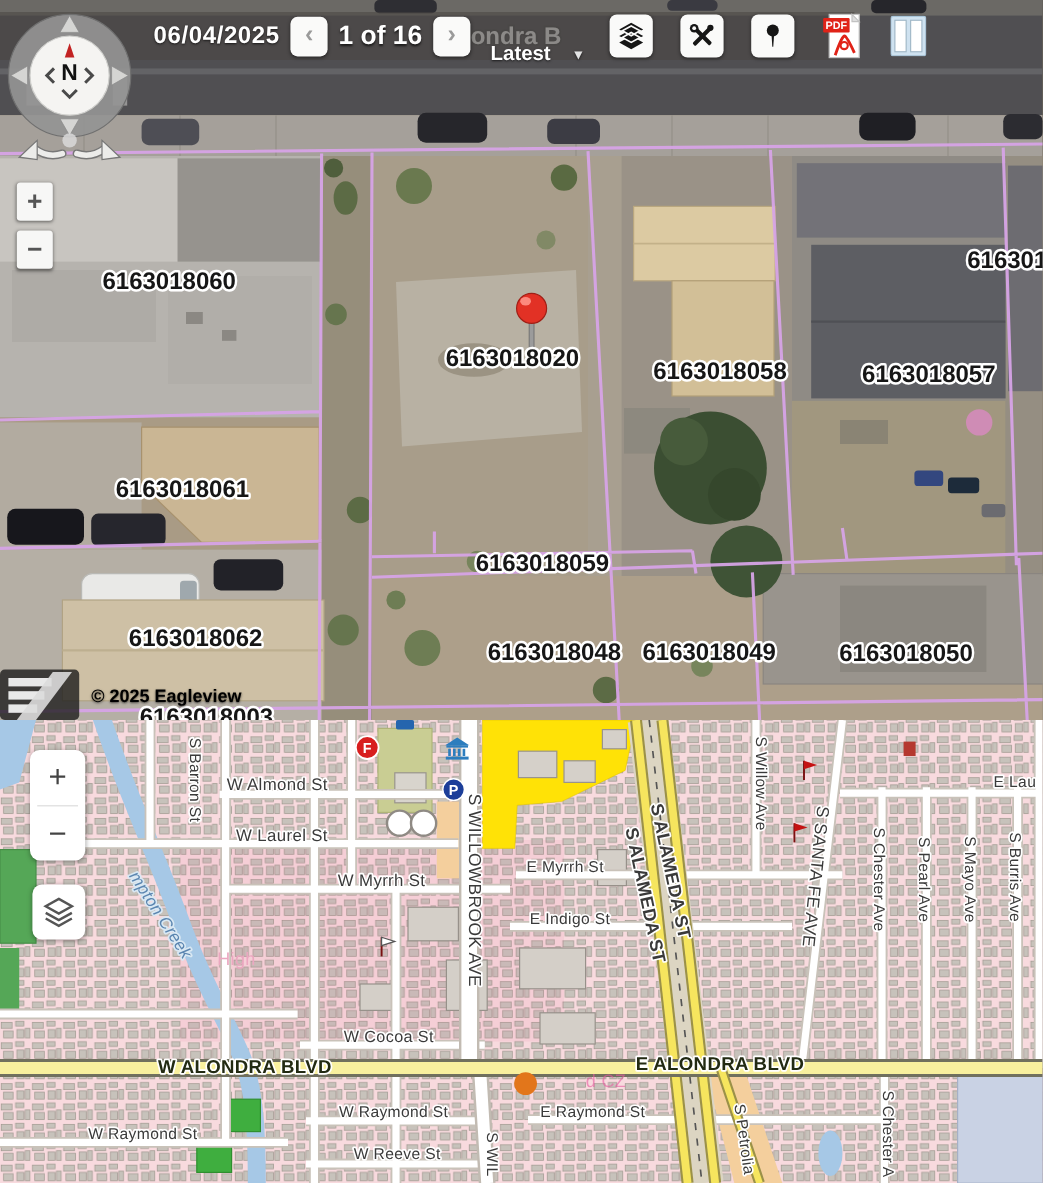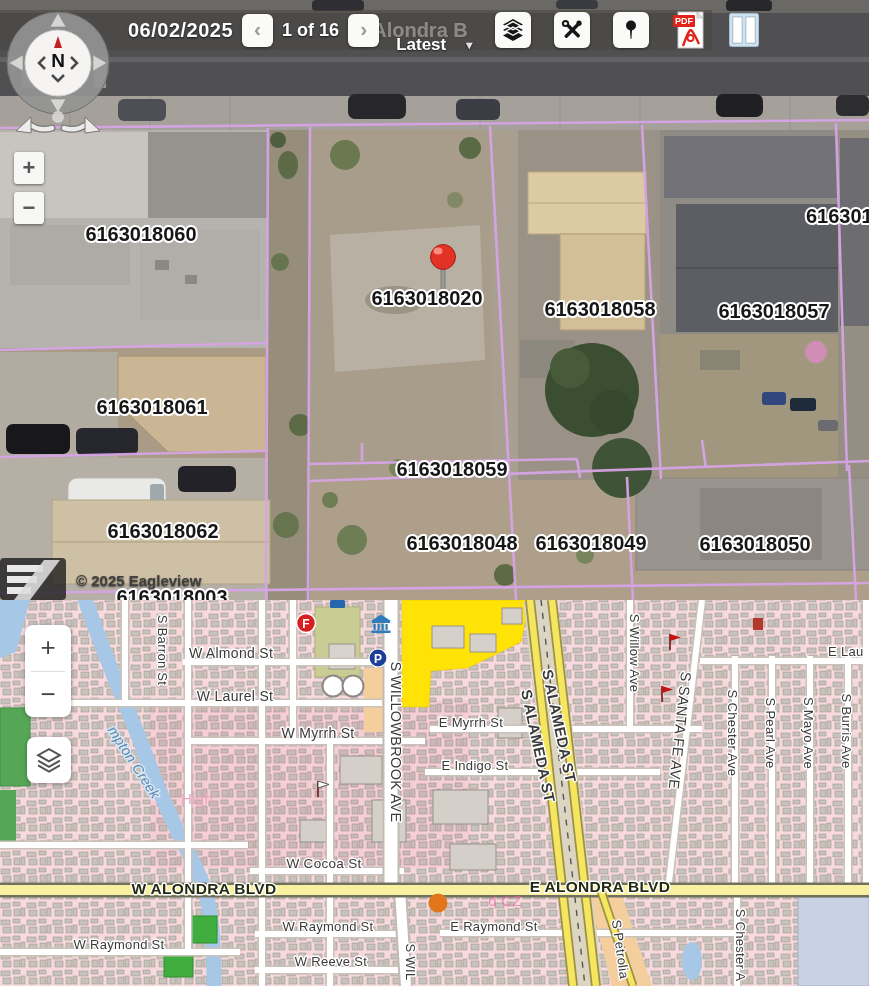--- a/index.html
+++ b/index.html
@@ -8,38 +8,38 @@
   
   #aerial-pane{position:absolute;left:0;top:0;width:869px;height:600px;overflow:hidden;background:#a3967f;}
   #osm-pane{position:absolute;left:0;top:600px;width:869px;height:386px;overflow:hidden;background:#f8dade;}
   #aerial-svg,#osm-svg{position:absolute;left:0;top:0;display:block;}
   
   #toolbar{position:absolute;left:0;top:10px;width:712px;height:40px;
            background:rgba(72,70,66,.55);display:flex;align-items:center;
            padding-left:128px;box-sizing:border-box;gap:9px;z-index:30;}
   .tb-text{color:#fff;font-weight:bold;text-shadow:0 1px 2px rgba(0,0,0,.7);white-space:nowrap;}
   #tb-date{font-size:20px;letter-spacing:.5px;}
-  #tb-page{font-size:18px;}
+  #tb-page{font-size:22px;}
   #tb-version{font-size:17px;margin-left:8px;display:flex;align-items:center;gap:20px;cursor:pointer;margin-top:30px;}
   #tb-version .caret{font-size:12px;color:#e3e3e3;}
   .tb-btn{background:#fafaf9;border-radius:6px;box-shadow:0 1px 3px rgba(0,0,0,.45);
           display:flex;align-items:center;justify-content:center;cursor:pointer;flex:0 0 auto;}
   .nav-btn{width:31px;height:33px;color:#9a9a9a;font-size:21px;font-weight:bold;padding-bottom:3px;box-sizing:border-box;}
   .icon-btn{width:36px;height:36px;}
   .bare-icon{display:flex;align-items:center;justify-content:center;cursor:pointer;flex:0 0 auto;}
   #icon-group{display:flex;gap:23px;margin-left:14px;align-items:center;}
   
   #compass{position:absolute;left:2px;top:0;width:112px;height:136px;z-index:40;cursor:pointer;}
   
   .aer-zoom{position:absolute;left:14px;width:30px;height:32px;background:#f7f7f6;border-radius:3px;
             box-shadow:0 1px 3px rgba(0,0,0,.5);color:#555;font-size:22px;font-weight:bold;
             display:flex;align-items:center;justify-content:center;cursor:pointer;z-index:30;}
   #aer-zoom-in{top:152px;}  #aer-zoom-out{top:192px;}
   
-  #copyright{position:absolute;left:76px;top:572px;color:#404040;font-weight:bold;font-size:15px;
+  #copyright{position:absolute;left:76px;top:572px;color:#000000;font-weight:bold;font-size:15px;
              text-shadow:0 1px 2px rgba(0,0,0,.65);z-index:25;}
   
   #osm-zoombox{position:absolute;left:25px;top:25px;width:46px;height:92px;background:#fff;border-radius:8px;
                box-shadow:0 1px 4px rgba(0,0,0,.35);z-index:30;display:flex;flex-direction:column;}
   .osm-zbtn{flex:1;display:flex;align-items:center;justify-content:center;font-size:26px;color:#444;cursor:pointer;}
   #osm-zoombox .divider{height:1px;background:#ddd;margin:0 6px;}
   #osm-layers{position:absolute;left:27px;top:137px;width:44px;height:46px;background:#fff;border-radius:8px;
               box-shadow:0 1px 4px rgba(0,0,0,.35);z-index:30;display:flex;align-items:center;justify-content:center;cursor:pointer;}
   
   .parcel-label{font-family:"Liberation Sans",sans-serif;font-weight:bold;font-size:20px;
@@ -195,21 +195,21 @@
           <text x="163" y="538" class="parcel-label" text-anchor="middle">6163018062</text>
           <text x="462" y="550" class="parcel-label" text-anchor="middle">6163018048</text>
           <text x="591" y="550" class="parcel-label" text-anchor="middle">6163018049</text>
           <text x="755" y="551" class="parcel-label" text-anchor="middle">6163018050</text>
           <text x="172" y="604" class="parcel-label" text-anchor="middle">6163018003</text>
           <text x="420" y="37" class="aerial-road-label" text-anchor="middle">Alondra B</text>
         </g>
     </svg>
 
     <div id="toolbar">
-      <span id="tb-date" class="tb-text">06/02/2025</span>
+      <span id="tb-date" class="tb-text">06/04/2025</span>
       <div class="tb-btn nav-btn">‹</div>
       <span id="tb-page" class="tb-text">1 of 16</span>
       <div class="tb-btn nav-btn">›</div>
       <div id="tb-version">
         <span class="tb-text">Latest</span>
         <span class="caret tb-text">▾</span>
       </div>
       <div id="icon-group">
         <div class="tb-btn icon-btn">
           <svg width="22" height="24" viewBox="0 0 22 24">

